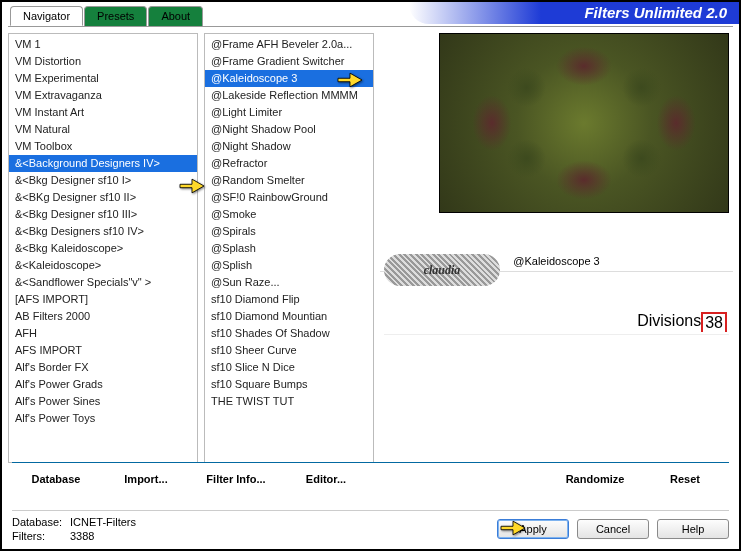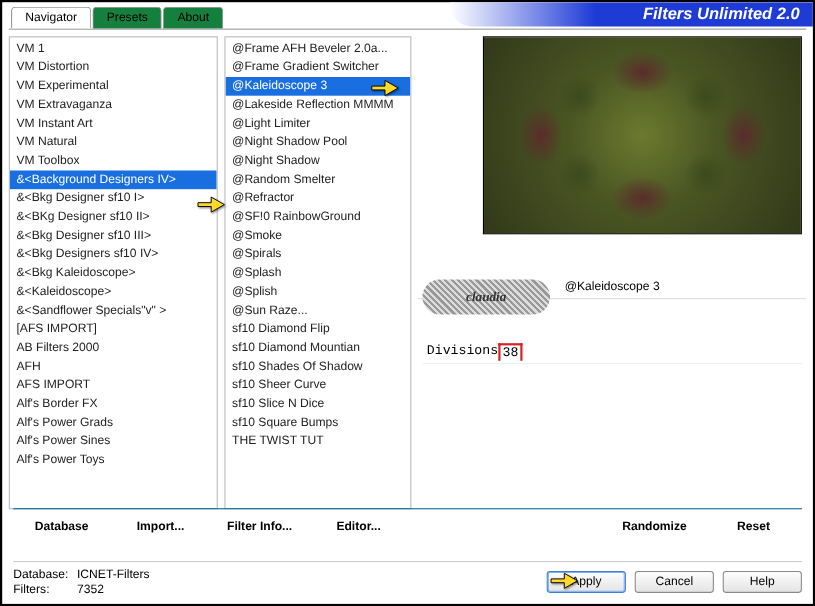--- a/index.html
+++ b/index.html
@@ -124,25 +124,24 @@
     padding: 8px 0 4px 0;
     border-bottom: 1px solid #ddd;
     margin-top: 34px;
   }
   .params {
     margin-top: 38px;
     padding: 0 4px;
   }
   .param-row {
     display: flex;
-    justify-content: flex-start;
-    font-size: 12px;
+    justify-content: flex-end;
+    font-size: 16px;
     padding: 2px 4px;
     border-bottom: 1px solid #eee;
-    font-family: Liberation Mono, monospace;
   }
   .red-box {
     border: 2px solid #d82020;
     padding: 0 2px;
     margin-right: -2px;
   }
   .mid-btns {
     position: absolute;
     bottom: 60px; left: 10px; right: 10px;
     border-top: 1px solid #0369a1;
@@ -233,22 +232,22 @@
       <div class="list-item">Alf's Power Toys</div>
     </div>
   <div class="list-pane filt-list" id="filt-list">
       <div class="list-item">@Frame AFH Beveler 2.0a...</div>
       <div class="list-item">@Frame Gradient Switcher</div>
       <div class="list-item selected">@Kaleidoscope 3</div>
       <div class="list-item">@Lakeside Reflection MMMM</div>
       <div class="list-item">@Light Limiter</div>
       <div class="list-item">@Night Shadow Pool</div>
       <div class="list-item">@Night Shadow</div>
+      <div class="list-item">@Refractor</div>
       <div class="list-item">@Random Smelter</div>
-      <div class="list-item">@Refractor</div>
       <div class="list-item">@SF!0 RainbowGround</div>
       <div class="list-item">@Smoke</div>
       <div class="list-item">@Spirals</div>
       <div class="list-item">@Splash</div>
       <div class="list-item">@Splish</div>
       <div class="list-item">@Sun Raze...</div>
       <div class="list-item">sf10 Diamond Flip</div>
       <div class="list-item">sf10 Diamond Mountian</div>
       <div class="list-item">sf10 Shades Of Shadow</div>
       <div class="list-item">sf10 Sheer Curve</div>
@@ -276,21 +275,21 @@
   <div class="flat-btn">Filter Info...</div>
   <div class="flat-btn">Editor...</div>
   <div class="spacer"></div>
   <div class="flat-btn">Randomize</div>
   <div class="flat-btn">Reset</div>
 </div>
 
 <div class="bottom-bar">
   <div class="status">
     <div><span class="status-label">Database:</span><span>ICNET-Filters</span></div>
-    <div><span class="status-label">Filters:</span><span>7352</span></div>
+    <div><span class="status-label">Filters:</span><span>3388</span></div>
   </div>
   <div class="spacer"></div>
   <div class="win-btn primary">Apply</div>
   <div class="win-btn">Cancel</div>
   <div class="win-btn">Help</div>
 </div>
 
 <div class="hand" style="top:172px;left:176px;">
   <svg viewBox="0 0 32 28">
       <path d="M2 12 L16 12 L16 6 L30 14 L16 22 L16 16 L2 16 Z" fill="#ffd92a" stroke="#000" stroke-width="1"></path>

